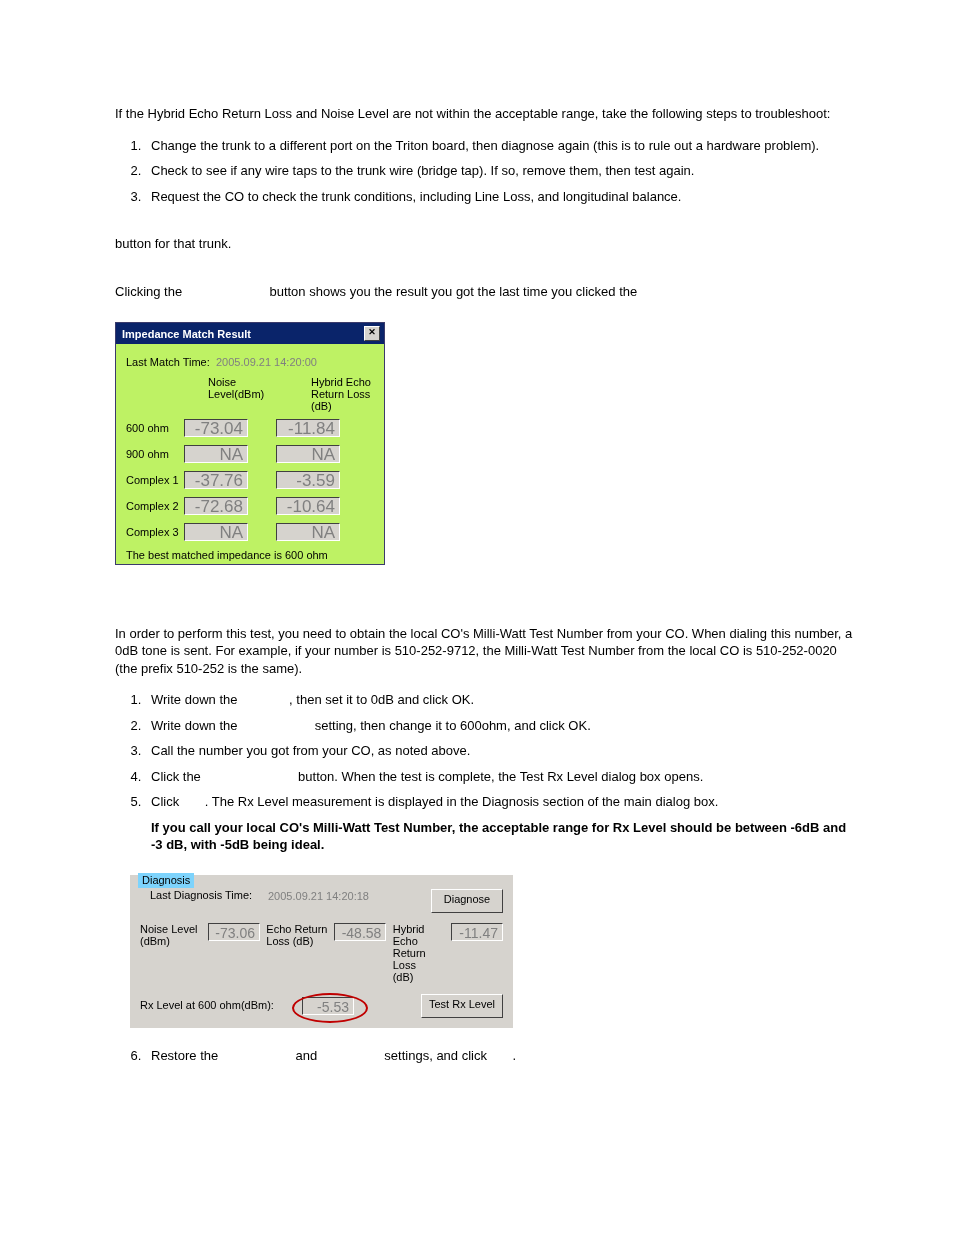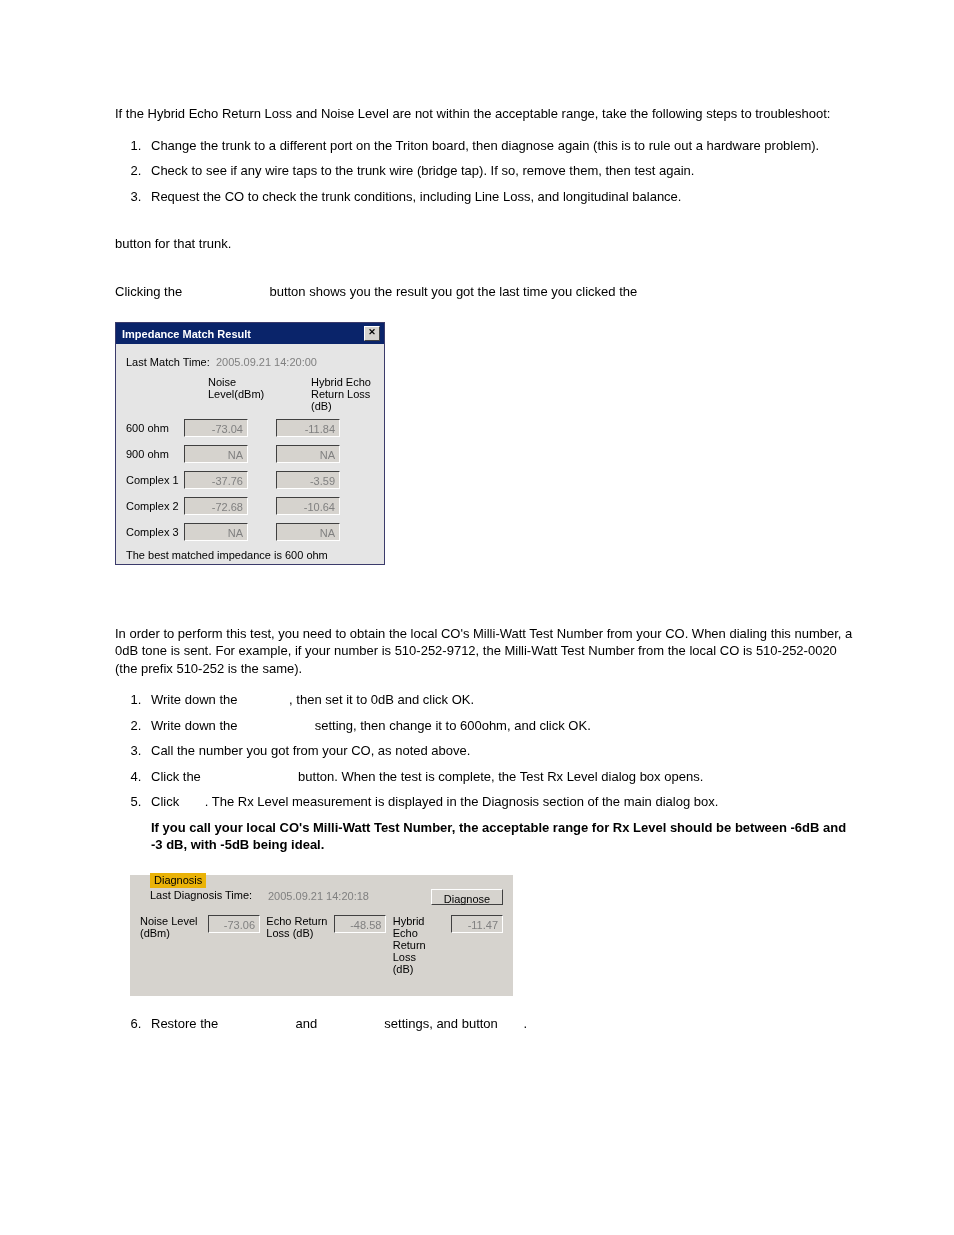--- a/index.html
+++ b/index.html
@@ -31,21 +31,21 @@
   .sub-indent {
     margin-top: 8px;
     margin-left: 0;
     font-weight: bold;
   }
 
   
   .dlg {
     width: 268px;
     border: 1px solid #3b3b6b;
-    background: #e5e5e5;
+    background: #bef264;
     margin-top: 22px;
     margin-bottom: 60px;
     font-size: 11px;
   }
   .dlg-title {
     background: #0a246a;
     color: #fff;
     font-weight: bold;
     padding: 3px 4px 3px 6px;
     display: flex;
@@ -103,21 +103,21 @@
   .val-box {
     width: 64px;
     height: 18px;
     border: 1px solid #808080;
     border-top-color: #404040;
     border-left-color: #404040;
     border-right-color: #fff;
     border-bottom-color: #fff;
     background: #d6d3ce;
     color: #808080;
-    font-size: 11px;
+    font-size: 17px;
     text-align: right;
     padding: 0 4px;
     line-height: 18px;
     box-sizing: border-box;
   }
   .imp-row .sp {
     width: 28px;
   }
   .dlg-foot {
     margin-top: 6px;
@@ -133,22 +133,22 @@
     padding: 14px 10px 10px 10px;
     font-size: 11px;
     color: #000;
     margin-top: 20px;
     margin-bottom: 18px;
     box-sizing: border-box;
   }
   .diag-legend {
     position: absolute;
     top: -2px;
-    left: 20px;
-    background: #eab308;
+    left: 8px;
+    background: #7dd3fc;
     padding: 0 4px;
     font-size: 11px;
     color: #000;
   }
   .diag-row {
     display: flex;
     align-items: flex-start;
     margin-bottom: 10px;
   }
   .diag .cell {
@@ -161,29 +161,29 @@
   .diag-val {
     width: 52px;
     height: 18px;
     border: 1px solid #808080;
     border-top-color: #404040;
     border-left-color: #404040;
     border-right-color: #fff;
     border-bottom-color: #fff;
     background: #d6d3ce;
     color: #808080;
-    font-size: 11px;
+    font-size: 14px;
     text-align: right;
     padding: 0 4px;
     line-height: 18px;
     box-sizing: border-box;
   }
   .diag-btn {
     width: 72px;
-    height: 16px;
+    height: 24px;
     border: 1px solid #404040;
     border-top-color: #fff;
     border-left-color: #fff;
     background: #d6d3ce;
     font-size: 11px;
     text-align: center;
     line-height: 18px;
     box-sizing: border-box;
     cursor: pointer;
   }
@@ -323,20 +323,32 @@
           <div class="cell" style="width:60px;">
             <span class="diag-label">
               <span>Hybrid Echo</span><br><span>Return Loss</span><br><span>(dB)</span>
             </span>
           </div>
           <div class="cell" style="flex:1;justify-content:flex-end;">
             <span class="diag-val">-11.47</span>
           </div>
         </div>
 
-      </div>
-    </li>
-    <li>
-      <span>Restore the </span><span style="display:inline-block;width:70px;"></span><span> and </span><span style="display:inline-block;width:60px;"></span><span> settings, and button </span><span style="display:inline-block;width:22px;"></span><span>.</span>
+        <div class="diag-row" style="margin-bottom:0;align-items:center;">
+          <div class="cell" style="width:162px;">
+            <span class="diag-label">Rx Level at 600 ohm(dBm):</span>
+          </div>
+          <div class="cell" style="width:60px;position:relative;">
+            <span class="diag-val">-5.53</span>
+            <span class="ellipse" style="left:-10px;top:-4px;"></span>
+          </div>
+          <div class="cell" style="flex:1;justify-content:flex-end;">
+            <div class="diag-btn" style="width:82px;">Test Rx Level</div>
+          </div>
+        </div>
+      </div>
+    </li>
+    <li>
+      <span>Restore the </span><span style="display:inline-block;width:70px;"></span><span> and </span><span style="display:inline-block;width:60px;"></span><span> settings, and click </span><span style="display:inline-block;width:22px;"></span><span>.</span>
     </li>
   </ol>
 
 </div>
 
 </body></html>

